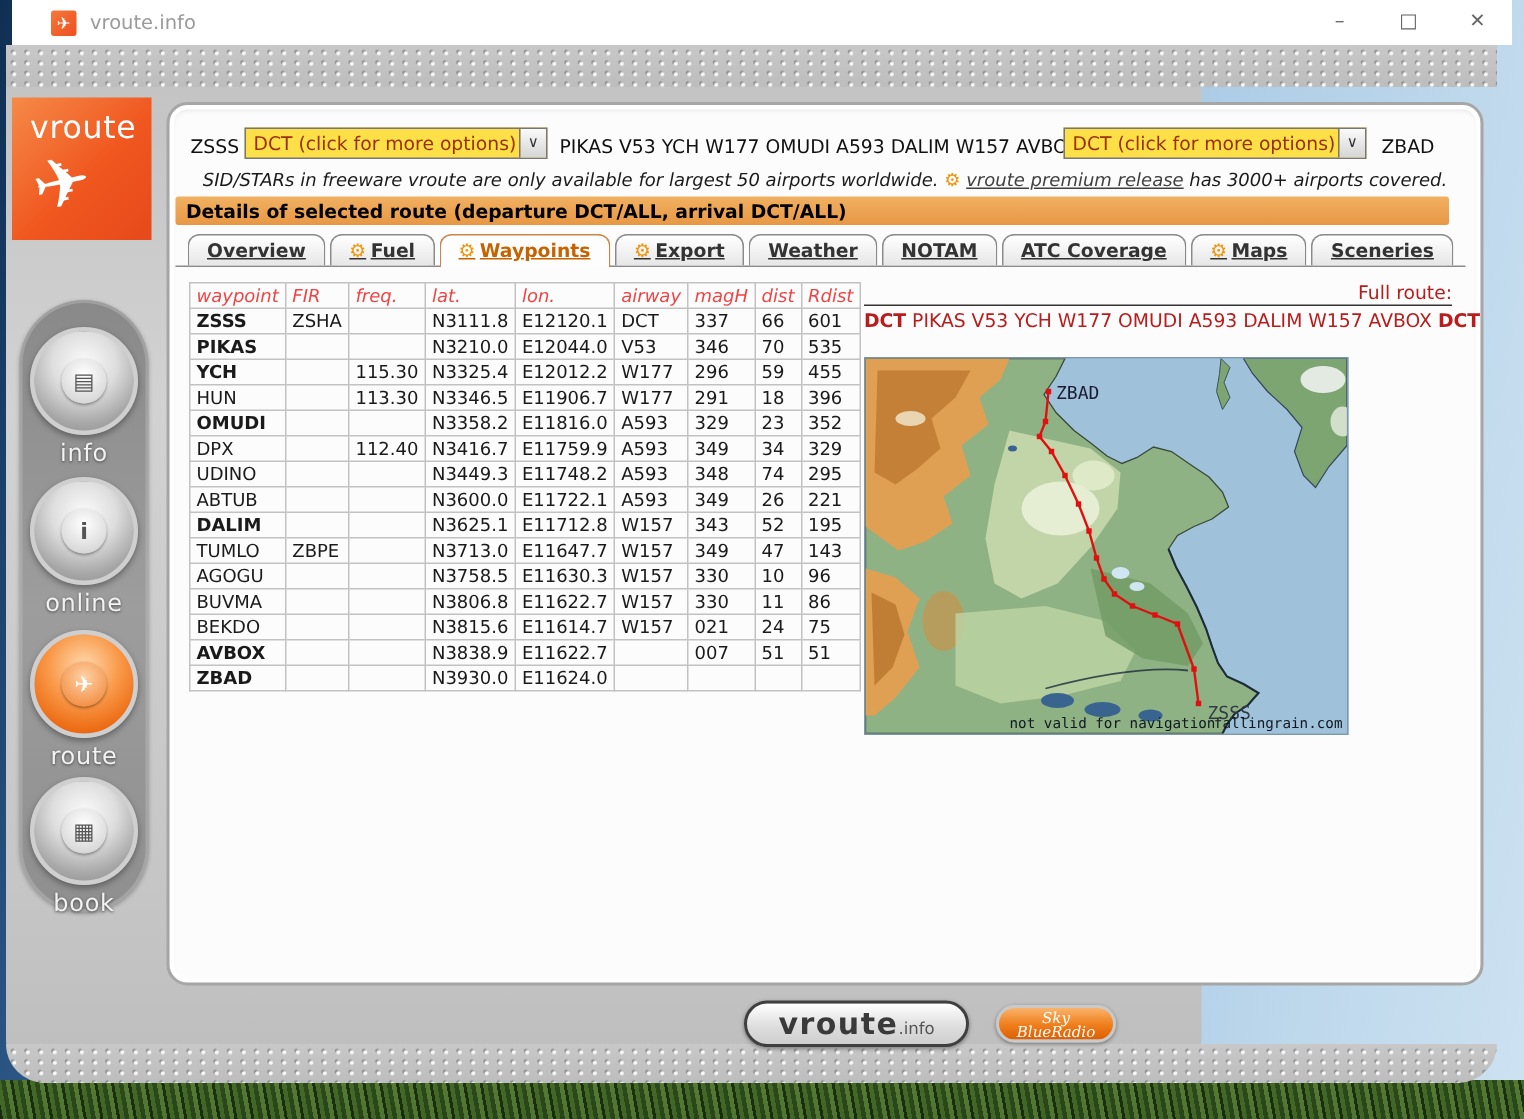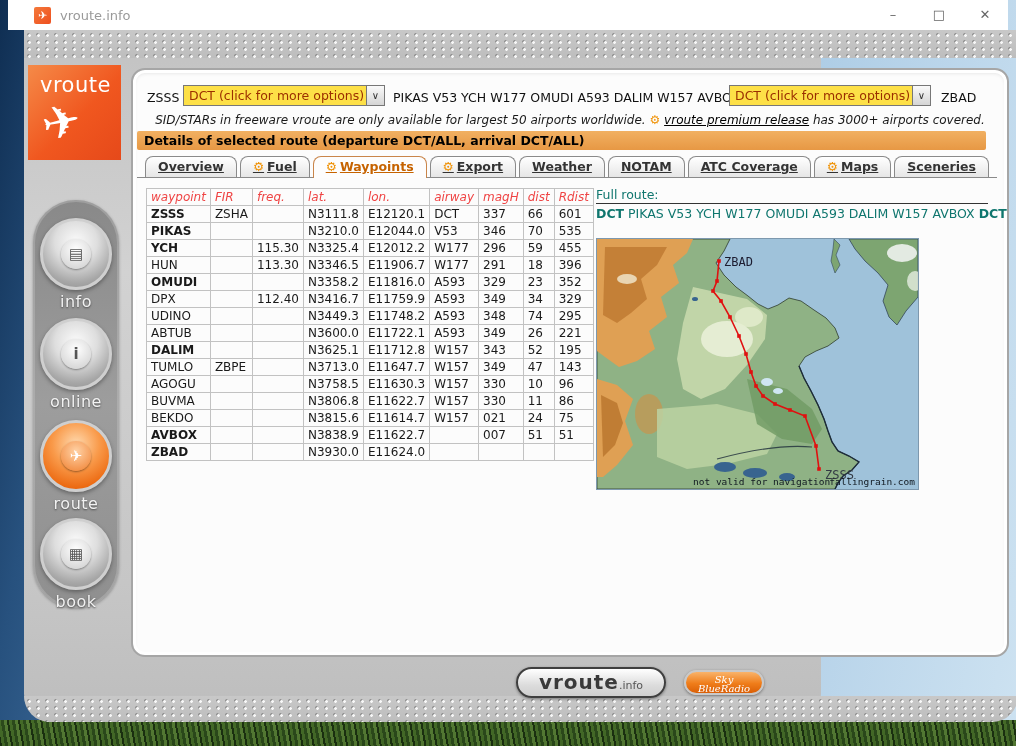--- a/index.html
+++ b/index.html
@@ -25,21 +25,21 @@
     width:17px; height:17px; margin-left:26px; border-radius:2px;
     background:linear-gradient(135deg,#f4793a,#ee4f1f);
     color:#fff; font-size:11px; line-height:17px; text-align:center;
   }
   .title-text { margin-left:9px; font-size:13px; color:#9a9a9a; }
   .win-controls { position:absolute; right:0; top:0; height:30px; display:flex; }
   .win-btn { width:46px; height:30px; text-align:center; line-height:30px; font-size:13px; color:#666; }
 
   
   .appbody {
-    position:absolute; left:24px; top:30px; width:797px; height:692px;
+    position:absolute; left:4px; top:30px; width:797px; height:692px;
     background:linear-gradient(#c2c2c2, #d2d2d2 35%, #c6c6c6 80%, #bdbdbd);
     border-radius:0 0 28px 28px;
   }
   .dotband {
     position:absolute; left:0; width:994px; height:28px;
     background-image:
       radial-gradient(circle, rgba(255,255,255,.9) 1.1px, transparent 1.6px),
       radial-gradient(circle, rgba(105,105,105,.55) 1.1px, transparent 1.6px),
       linear-gradient(#c8c8c8,#bdbdbd);
     background-size:9px 7px, 9px 7px, 100% 100%;
@@ -103,21 +103,21 @@
   }
   .procsel.dep { left:50px; } .procsel.arr { left:596px; }
   .procsel .val { flex:1; font-size:12.5px; color:#9b2f00; line-height:19px; padding-left:5px; white-space:nowrap; overflow:hidden; }
   .procsel .arrow {
     width:18px; border-left:1px solid #777; text-align:center; line-height:19px; font-size:10px; color:#333;
     background:linear-gradient(#fafafa,#d5d5d5);
   }
 
   .notice { position:absolute; left:0; top:43px; width:100%; text-align:center; font-style:italic; font-size:12px; color:#1a1a1a; white-space:nowrap; }
   .notice .gear { color:#f0940a; font-style:normal; }
-  .notice .link { text-decoration:underline; color:#000000; cursor:pointer; }
+  .notice .link { text-decoration:underline; color:#404040; cursor:pointer; }
 
   .details-hdr {
     position:absolute; left:4px; top:61px; width:849px; height:19px;
     background:linear-gradient(#f1b062,#e79844); color:#000; font-weight:bold; font-size:12.5px;
     padding:2px 0 0 7px; border-radius:2px;
   }
 
   .tabbar {
     position:absolute; left:4px; top:85px; width:860px; height:23px;
     border-bottom:1px solid #8a8a8a; display:flex; align-items:flex-end; padding-left:8px;
@@ -132,21 +132,21 @@
   .tab.active { color:#c66300; border-color:#c9854a; background:#fdfdfd; margin-bottom:-1px; padding-bottom:4px; }
 
   
   table.wpt { position:absolute; left:13px; top:118px; border-collapse:collapse; font-size:12px; color:#1a1a1a; }
   table.wpt th, table.wpt td { border:1px solid #c2c2c2; padding:0 4px; height:17px; text-align:left; white-space:nowrap; }
   table.wpt th { font-style:italic; font-weight:normal; color:#ef4444;margin-left:44px; }
   table.wpt td.b { font-weight:bold; }
   .cw0{min-width:60px}.cw1{min-width:30px}.cw2{min-width:40px}.cw3{min-width:48px}.cw4{min-width:50px}.cw5{min-width:42px}.cw6{min-width:33px}.cw7{min-width:27px}.cw8{min-width:31px}
 
   
-  .fullroute { position:absolute; left:463px; top:117px; width:392px; font-size:12.5px; color:#0f766e; }
+  .fullroute { position:absolute; left:463px; top:117px; width:392px; font-size:12.5px; color:#b91c1c;text-align:right; }
   .fr-head { border-bottom:1px solid #333; padding-bottom:1px; margin-bottom:2px; }
   .fr-line { white-space:nowrap; }
   .fr-line .bold { font-weight:bold; }
   .mapwrap { position:absolute; left:463px; top:168px; width:323px; height:252px; border:1px solid #7d98ae; background:#9fc2da; }
 
   
   .vpill {
     position:absolute; left:492px; top:637px; width:150px; height:31px; border-radius:17px;
     background:linear-gradient(#ffffff,#dcdcdc 60%, #cfcfcf); border:2px solid #3f3f3f;
     text-align:center; line-height:26px; box-shadow:0 1px 3px rgba(0,0,0,.4);

